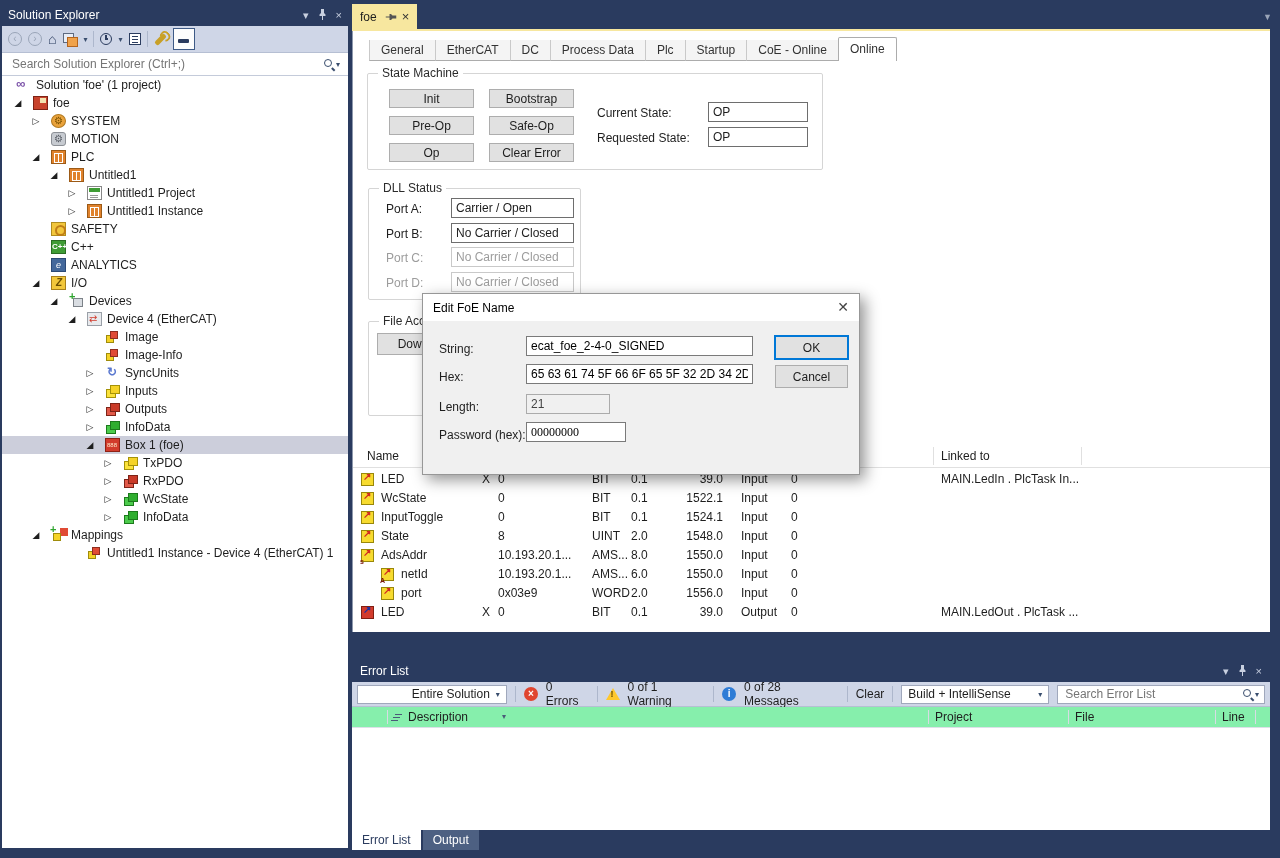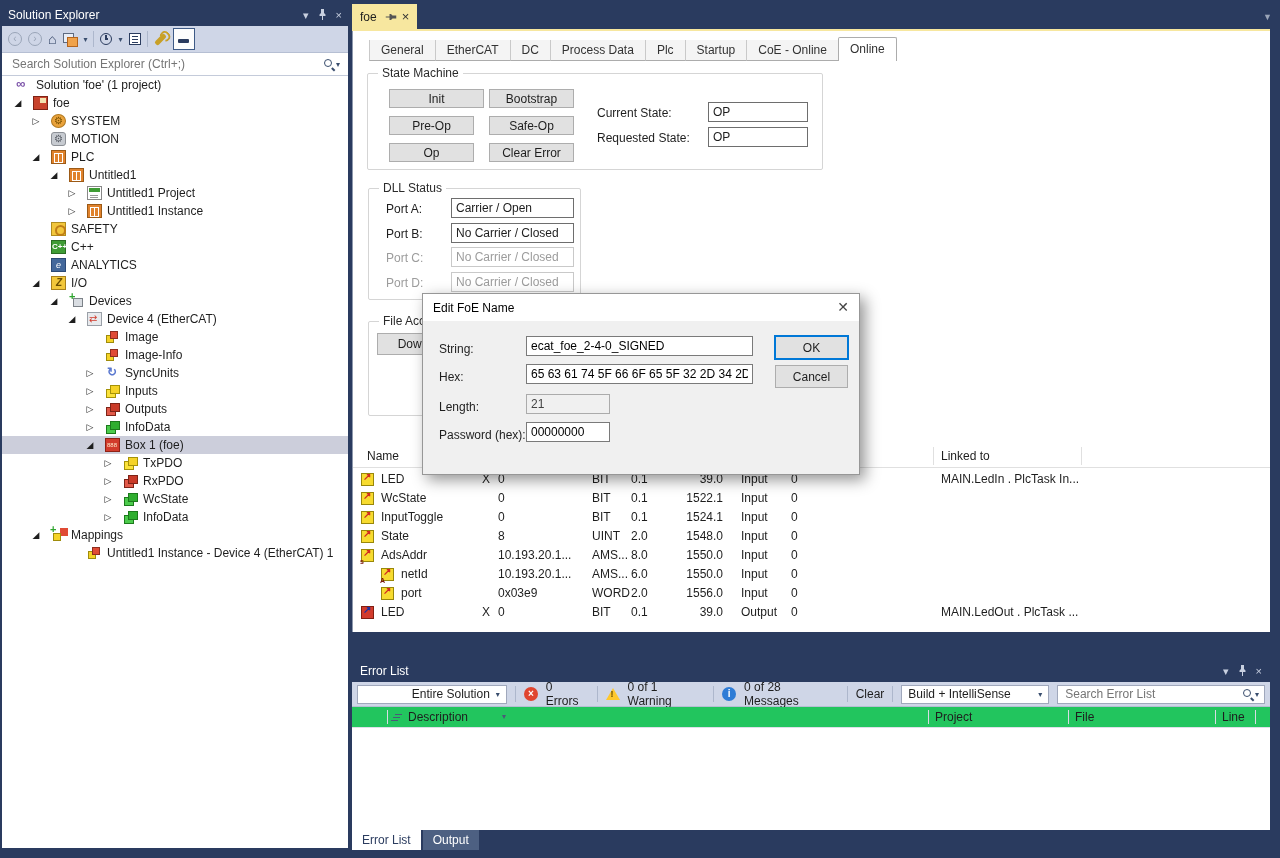--- a/index.html
+++ b/index.html
@@ -130,21 +130,21 @@
   .el-title{left:352px;top:660px;width:918px;height:22px;color:#FFFFFF;display:flex;align-items:center;padding:0 8px;}
   .el-tools{left:352px;top:682px;width:918px;height:25px;background:#CFD6E7;border-bottom:1px solid #B6BFD3;display:flex;align-items:center;padding:0 5px;gap:8px;}
   .combo{background:#FFFFFF;border:1px solid #A0A8BC;height:19px;display:flex;align-items:center;padding:0 6px;gap:6px;color:#1E1E1E;}
   .combo .cv{flex:1;white-space:nowrap;overflow:hidden;}
   .ic-err{width:14px;height:14px;border-radius:50%;background:#E0452F;color:#FFF;font-size:10px;font-weight:bold;text-align:center;line-height:14px;flex:none;}
   .ic-warn{width:0;height:0;border-left:7px solid transparent;border-right:7px solid transparent;border-bottom:12px solid #FFC82E;position:relative;flex:none;}
   .ic-warn::after{content:"!";position:absolute;left:-2px;top:1px;font-size:9px;font-weight:bold;color:#6B4E00;}
   .ic-info{width:14px;height:14px;border-radius:50%;background:#2E7CD6;color:#FFF;font-size:10px;font-weight:bold;text-align:center;line-height:14px;flex:none;}
   .el-search{background:#FFFFFF;border:1px solid #A0A8BC;height:19px;display:flex;align-items:center;padding:0 5px;}
   .el-search input{flex:1;border:none;outline:none;font:12px "Liberation Sans",sans-serif;color:#6A6A6A;background:transparent;min-width:0;}
-  .el-head{left:352px;top:707px;width:918px;height:21px;background:#22c55e;border-bottom:1px solid #DDE0E8;}
+  .el-head{left:352px;top:707px;width:918px;height:21px;background:#86efac;border-bottom:1px solid #DDE0E8;}
   .el-head .hsep{position:absolute;top:3px;bottom:3px;width:1px;background:#D8DCE4;}
   .el-head span{position:absolute;top:3px;color:#1E1E1E;}
   .sorticon{position:absolute;width:9px;height:9px;}
   .sorticon::before{content:"";position:absolute;right:0;top:1px;width:7px;height:1px;background:#4A5A78;box-shadow:-2px 3px 0 #4A5A78,-4px 6px 0 #4A5A78;}
   .el-body{left:352px;top:728px;width:918px;height:102px;background:#FFFFFF;}
   .el-tabs{left:352px;top:830px;height:20px;display:flex;}
   .eltab{height:20px;padding:0 10px;display:flex;align-items:center;cursor:default;}
   .eltab.active{background:#FFFFFF;color:#2B3C5F;}
   .eltab.inactive{background:#4D6082;color:#FFFFFF;margin-left:2px;}
 </style>
@@ -345,21 +345,21 @@
 
     <div class="grp" style="left:15px;top:157px;width:213px;height:112px;">
       <span class="glabel">DLL Status</span>
     </div>
     <div id="ports"></div>
 
     <div class="grp" style="left:15px;top:290px;width:230px;height:95px;">
       <span class="glabel">File Acc</span>
     </div>
     <div class="wbtn" style="left:24px;top:302px;width:72px;height:22px;">Down</div>
-  <div class="wbtn" style="left: 36px; top: 58px; width: 95px; height: 19px;">Init</div>
+  <div class="wbtn" style="left: 36px; top: 58px; width: 85px; height: 19px;">Init</div>
       <div class="wbtn" style="left: 136px; top: 58px; width: 85px; height: 19px;">Bootstrap</div>
       <div class="wbtn" style="left: 36px; top: 85px; width: 85px; height: 19px;">Pre-Op</div>
       <div class="wbtn" style="left: 136px; top: 85px; width: 85px; height: 19px;">Safe-Op</div>
       <div class="wbtn" style="left: 36px; top: 112px; width: 85px; height: 19px;">Op</div>
       <div class="wbtn" style="left: 136px; top: 112px; width: 85px; height: 19px;">Clear Error</div>
       <span class="flabel" style="left: 33px; top: 171px;">Port A:</span>
       <div class="tbox" style="left: 98px; top: 167px; width: 123px; height: 20px;">Carrier / Open</div>
       <span class="flabel" style="left: 33px; top: 195.5px;">Port B:</span>
       <div class="tbox" style="left: 98px; top: 191.5px; width: 123px; height: 20px;">No Carrier / Closed</div>
       <span class="flabel dis" style="left: 33px; top: 220px;">Port C:</span>
@@ -526,18 +526,18 @@
       <span>Edit FoE Name</span>
     </div>
     <span class="dlg-close">✕</span>
     <span class="flabel" style="left:16px;top:48px;">String:</span>
     <input style="left: 103px; top: 42px; width: 227px; height: 20px;" value="ecat_foe_2-4-0_SIGNED">
     <span class="flabel" style="left:16px;top:76px;">Hex:</span>
     <input style="left: 103px; top: 70px; width: 227px; height: 20px;" value="65 63 61 74 5F 66 6F 65 5F 32 2D 34 2D 30 5F">
     <span class="flabel" style="left:16px;top:106px;">Length:</span>
     <input class="dis" style="left: 103px; top: 100px; width: 84px; height: 20px;" value="21">
     <span class="flabel" style="left:16px;top:134px;">Password (hex):</span>
-    <input style="left: 103px; top: 128px; width: 84px; height: 20px;" value="00000000">
+    <input style="left: 103px; top: 128px; width: 100px; height: 20px; font-family: Liberation Serif, serif;" value="00000000">
     <div class="okbtn" style="left:352px;top:42px;width:73px;height:23px;">OK</div>
     <div class="cbtn" style="left:352px;top:71px;width:73px;height:23px;">Cancel</div>
   </div>
 
 </div>
 
 </body></html>

